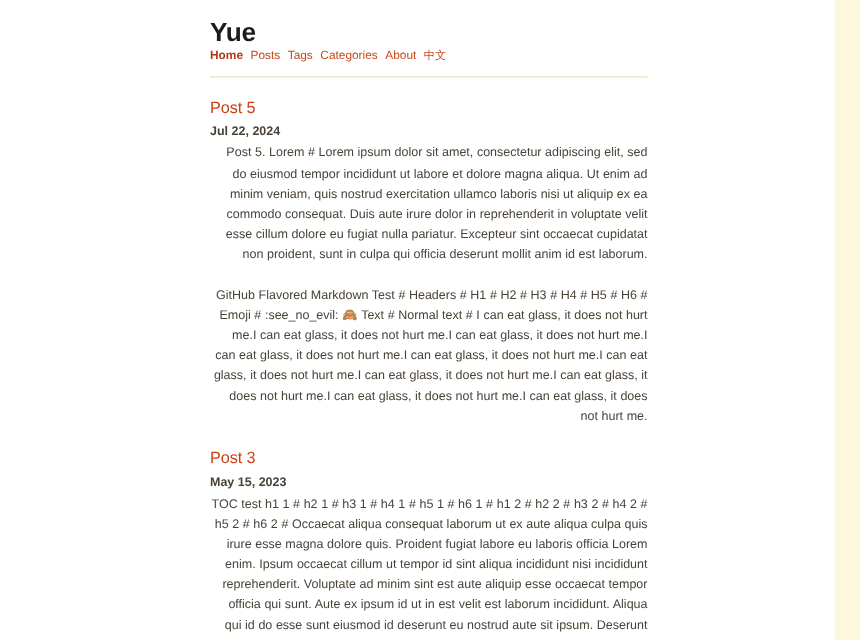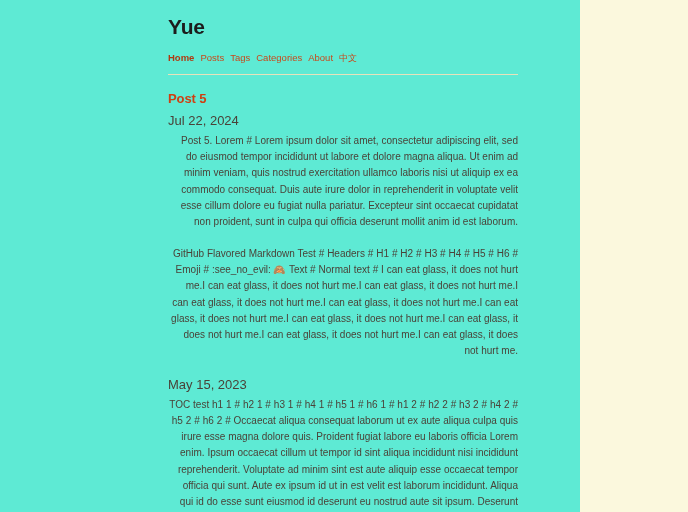--- a/index.html
+++ b/index.html
@@ -9,24 +9,24 @@
   body {
     width: 688px;
     height: 512px;
     overflow: hidden;
     background: #fbf8dd;
     font-family: "Liberation Sans", sans-serif;
     -webkit-font-smoothing: antialiased;
   }
 
   .page {
-    width: 580px;
+    width: 668px;
     height: 512px;
     box-sizing: border-box;
-    background: #5eead4;
+    background: #ffffff;
     position: relative;
   }
 
   .container {
     position: absolute;
     left: 168px;
     top: 0;
     width: 350px;
   }
 
@@ -35,21 +35,20 @@
     font-size: 21px;
     font-weight: bold;
     color: #1c1c1c;
     letter-spacing: -0.2px;
     margin: 0;
     padding-top: 14px;
     line-height: 1.2;
   }
 
   .nav {
-    margin-top: 13px;
     font-size: 9.5px;
     line-height: 1.3;
     white-space: nowrap;
   }
   .nav a {
     color: #c8491b;
     text-decoration: none;
     margin-right: 6px;
   }
   .nav a.active {
@@ -79,31 +78,32 @@
     color: #d2481a;
     text-decoration: none;
   }
 
   
   .post {
     margin-top: 16px;
   }
   .post-title {
     font-size: 13px;
-    font-weight: bold;
+    font-weight: normal;
     color: #cf3f12;
     margin: 0 0 5px 0;
     line-height: 1.2;
     letter-spacing: -0.1px;
   }
   .post-date {
-    font-size: 13px;
+    font-size: 10px;
     color: #4a4238;
     margin-bottom: 2px;
     line-height: 1.5;
+    font-weight: bold;
   }
   .post-summary {
     font-size: 10px;
     color: #4a4238;
     line-height: 1.62;
     text-align: right;
     word-spacing: 0.1px;
   }
   .emoji {
     font-family: "DejaVu Sans", sans-serif;
@@ -128,18 +128,19 @@
       <h2 class="post-title">Post 5</h2>
       <div class="post-date">Jul 22, 2024</div>
       <div class="post-summary">Post 5. Lorem # Lorem ipsum dolor sit amet, consectetur adipiscing elit, sed do eiusmod tempor incididunt ut labore et dolore magna aliqua. Ut enim ad minim veniam, quis nostrud exercitation ullamco laboris nisi ut aliquip ex ea commodo consequat. Duis aute irure dolor in reprehenderit in voluptate velit esse cillum dolore eu fugiat nulla pariatur. Excepteur sint occaecat cupidatat non proident, sunt in culpa qui officia deserunt mollit anim id est laborum.</div>
     </article>
 
     <article class="post">
       <div class="post-summary"><span>GitHub Flavored Markdown Test # Headers # H1 # H2 # H3 # H4 # H5 # H6 # Emoji # :see_no_evil: </span><span class="emoji">🙈</span><span> Text # Normal text # I can eat glass, it does not hurt me.I can eat glass, it does not hurt me.I can eat glass, it does not hurt me.I can eat glass, it does not hurt me.I can eat glass, it does not hurt me.I can eat glass, it does not hurt me.I can eat glass, it does not hurt me.I can eat glass, it does not hurt me.I can eat glass, it does not hurt me.I can eat glass, it does not hurt me.</span></div>
     </article>
 
     <article class="post">
+      <h2 class="post-title">Post 3</h2>
       <div class="post-date">May 15, 2023</div>
       <div class="post-summary">TOC test h1 1 # h2 1 # h3 1 # h4 1 # h5 1 # h6 1 # h1 2 # h2 2 # h3 2 # h4 2 # h5 2 # h6 2 # Occaecat aliqua consequat laborum ut ex aute aliqua culpa quis irure esse magna dolore quis. Proident fugiat labore eu laboris officia Lorem enim. Ipsum occaecat cillum ut tempor id sint aliqua incididunt nisi incididunt reprehenderit. Voluptate ad minim sint est aute aliquip esse occaecat tempor officia qui sunt. Aute ex ipsum id ut in est velit est laborum incididunt. Aliqua qui id do esse sunt eiusmod id deserunt eu nostrud aute sit ipsum. Deserunt esse cillum Lorem non magna adipisicing mollit amet consequat.</div>
     </article>
 
   </div>
 </div>
 
 </body></html>

